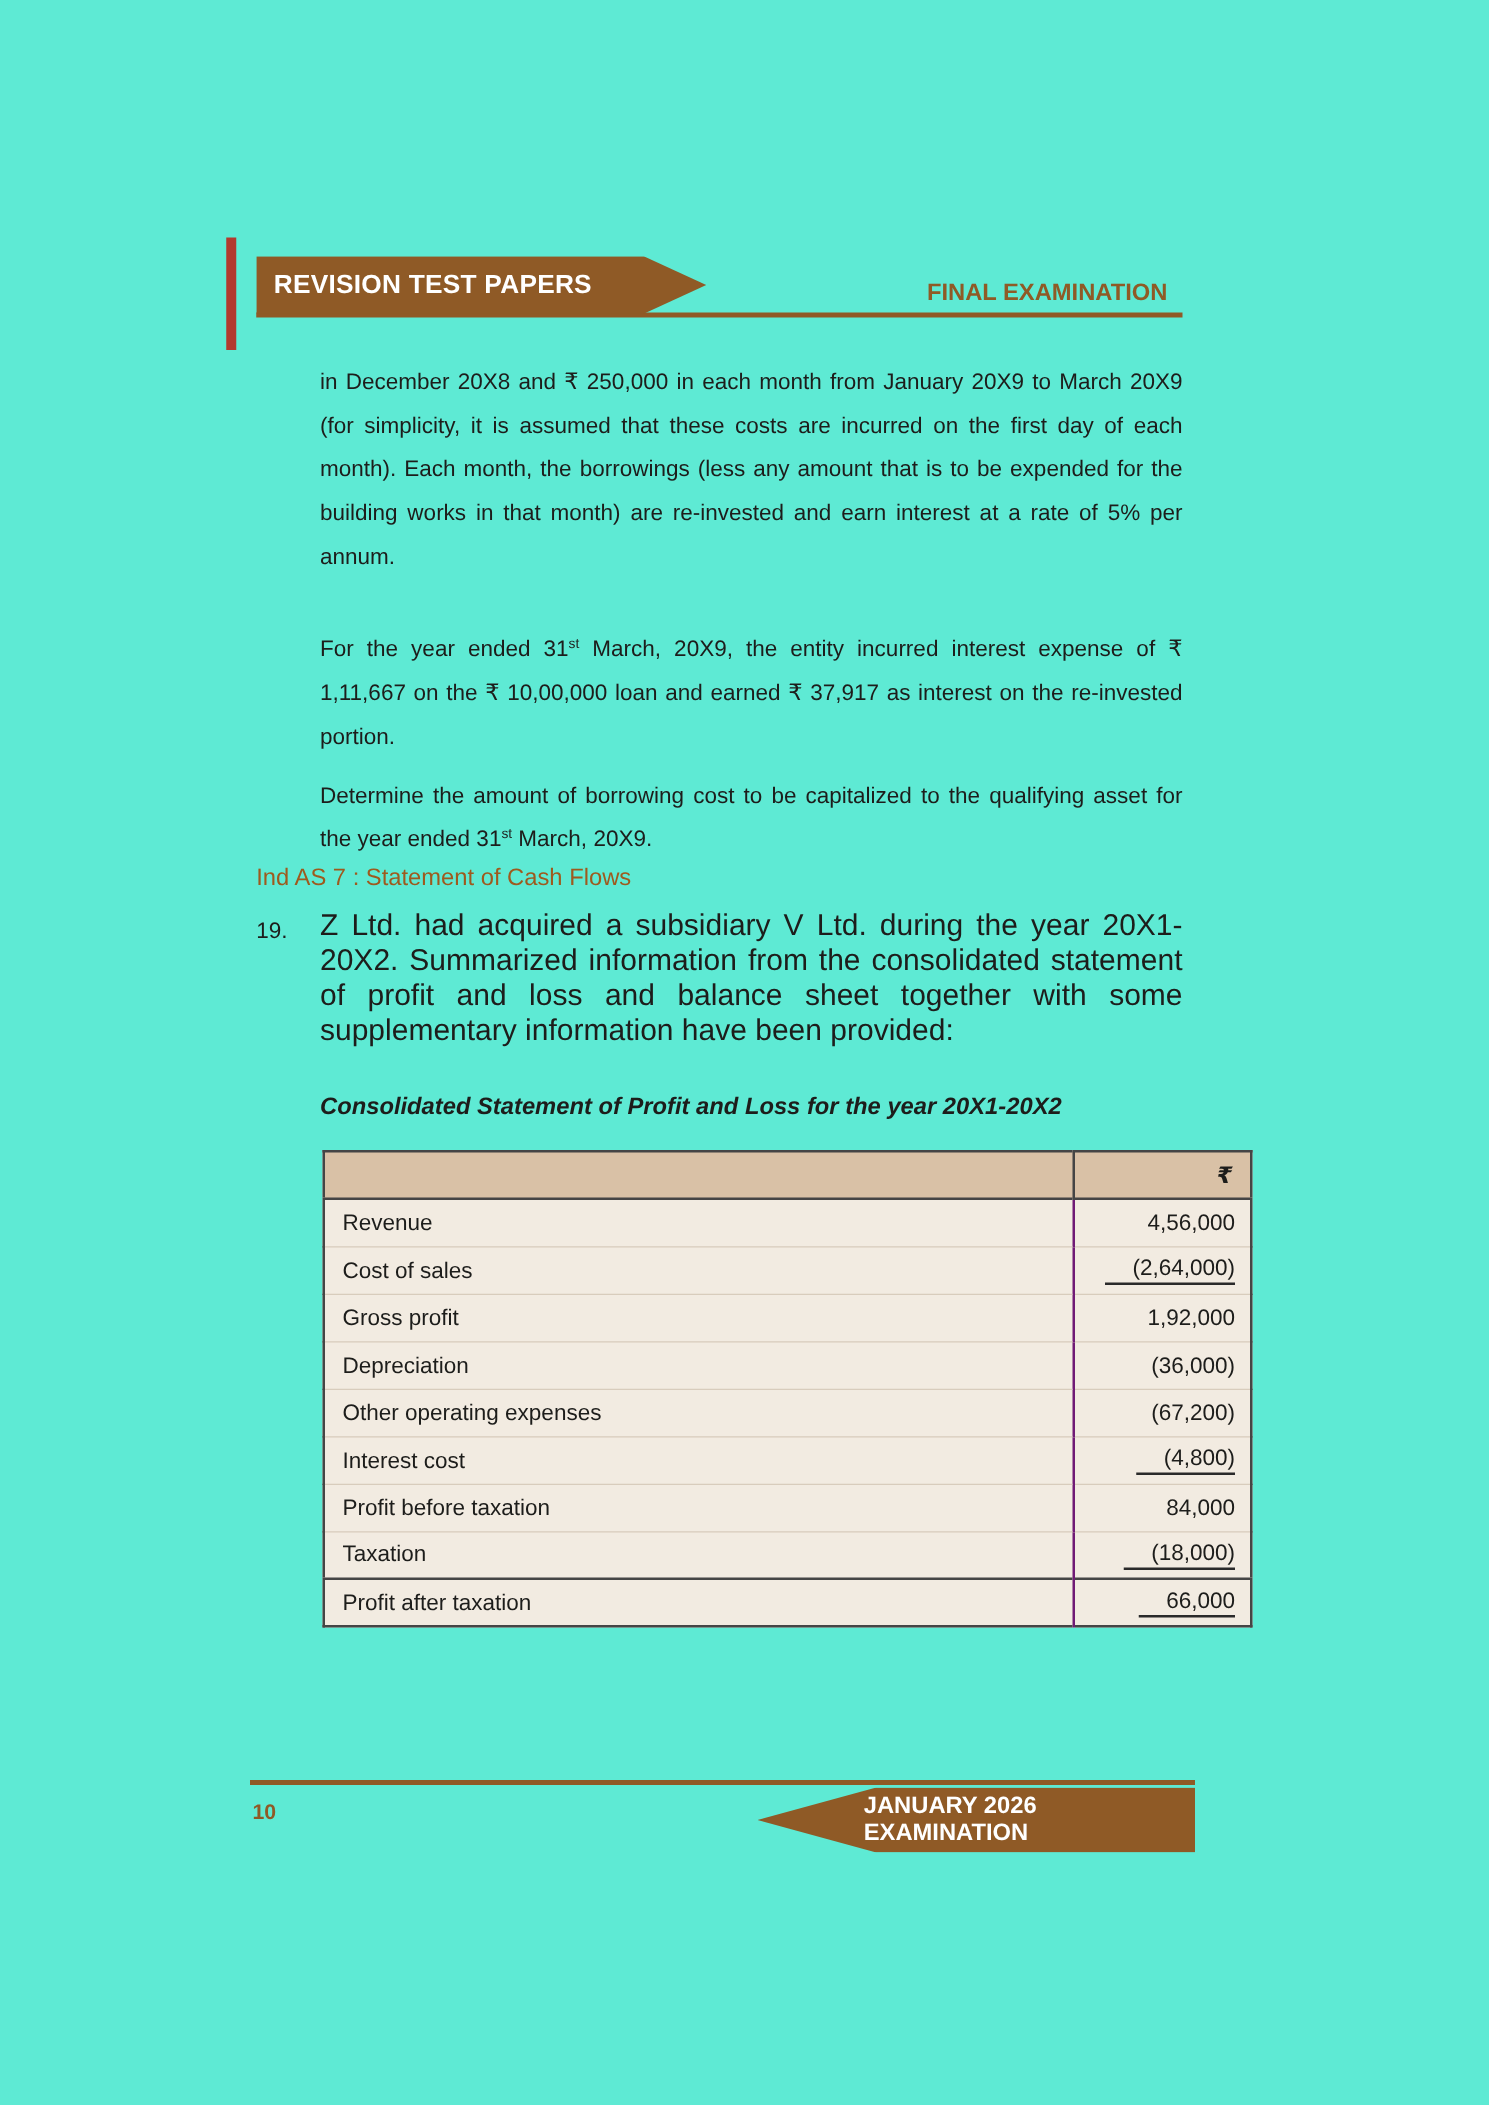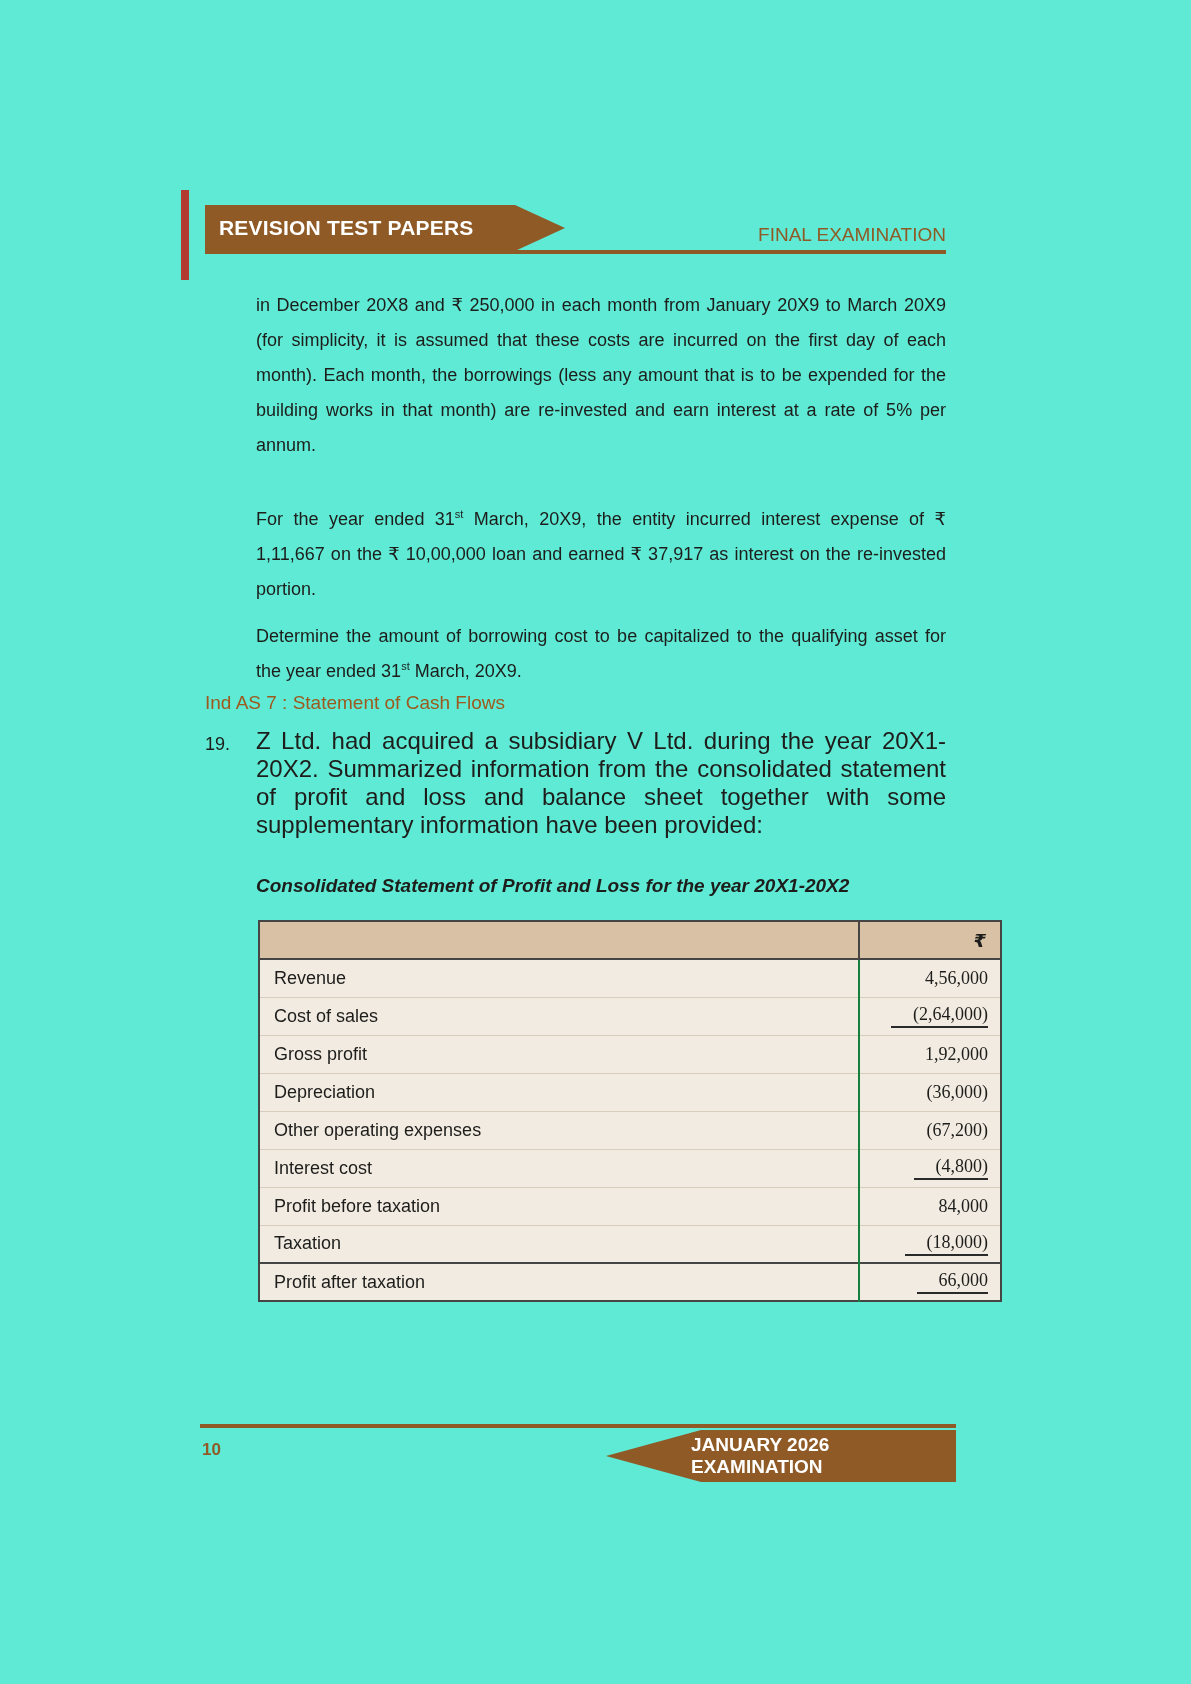--- a/index.html
+++ b/index.html
@@ -15,21 +15,21 @@
 
   
   .header { position:absolute; left:205px; top:205px; width:741px; height:49px; }
   .header-rule { position:absolute; left:0; right:0; bottom:0; height:4px; background:#8f5a26; }
   .banner {
     position:absolute; left:0; top:0; height:46px; width:360px; background:#8f5a26;
     clip-path:polygon(0 0, 310px 0, 360px 50%, 310px 100%, 0 100%);
     color:#ffffff; font-weight:bold; font-size:21px; line-height:46px;
     padding-left:14px; letter-spacing:0.2px;
   }
-  .final-exam { position:absolute; right:0; bottom:8px; color:#8f5a26; font-weight:normal; font-size:19px; }
+  .final-exam { position:absolute; right:12px; bottom:8px; color:#8f5a26; font-weight:bold; font-size:19px; }
 
   
   .para { position:absolute; left:256px; width:690px; font-size:18px; line-height:35px; text-align:justify; }
   .p1 { top:288px; }
   .p2 { top:502px; }
   .p3 { top:581px; text-align:left; }
   .p4 { top:619px; }
   sup { font-size:11px; line-height:0; vertical-align:super; }
 
   .section-heading { position:absolute; left:205px; top:692px; font-size:19px; font-weight:normal; color:#9e5a1e; }
@@ -48,22 +48,22 @@
   }
   .pl-table thead tr { border-bottom:2px solid #454545; }
   .pl-table th { background:#d9c1a6; height:38px; font-weight:600; }
   .head-label { width:600px; }
   .head-value { text-align:right; padding-right:14px; font-style:italic; font-size:18px;
                 border-left:2px solid #454545; font-family:"DejaVu Sans","Liberation Sans",sans-serif; }
   .pl-table tbody td { height:38px; }
   .pl-table tbody tr + tr { border-top:1px solid #d8ccbc; }
   .pl-table tbody tr.total-row { border-top:2px solid #454545; }
   .label-cell { padding-left:14px; }
-  .value-cell { text-align:right; padding-right:12px; border-left:2px solid #15803d;
-                font-family:Liberation Serif, serif; }
+  .value-cell { text-align:right; padding-right:12px; border-left:2px solid #701a75;
+                font-family:Liberation Sans, sans-serif; }
   .value-cell .underlined { display:inline-block; border-bottom:2px solid #2a2a2a; padding-left:22px; padding-bottom:1px; }
 
   
   .footer { position:absolute; left:200px; top:1424px; width:756px; height:62px; }
   .footer-rule { position:absolute; top:0; left:0; right:0; height:4px; background:#8f5a26; }
   .page-number { position:absolute; left:2px; top:16px; font-size:17px; font-weight:bold; color:#8f5a26; }
   .footer-banner {
     position:absolute; right:0; top:6px; width:350px; height:52px; background:#8f5a26;
     clip-path:polygon(0 50%, 95px 0, 100% 0, 100% 100%, 95px 100%);
     color:#ffffff; font-weight:bold; font-size:19px;

